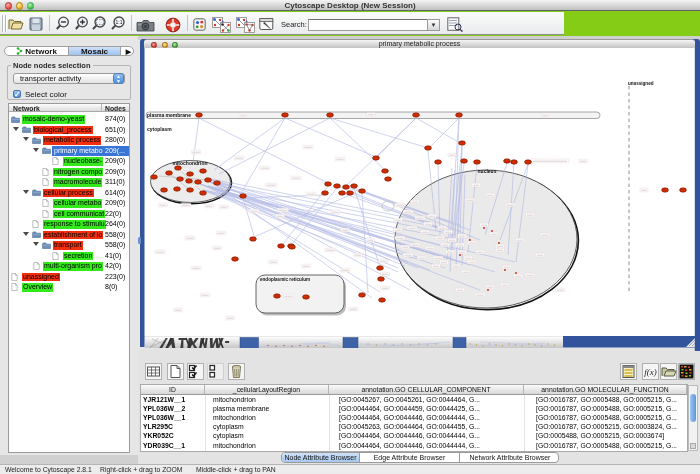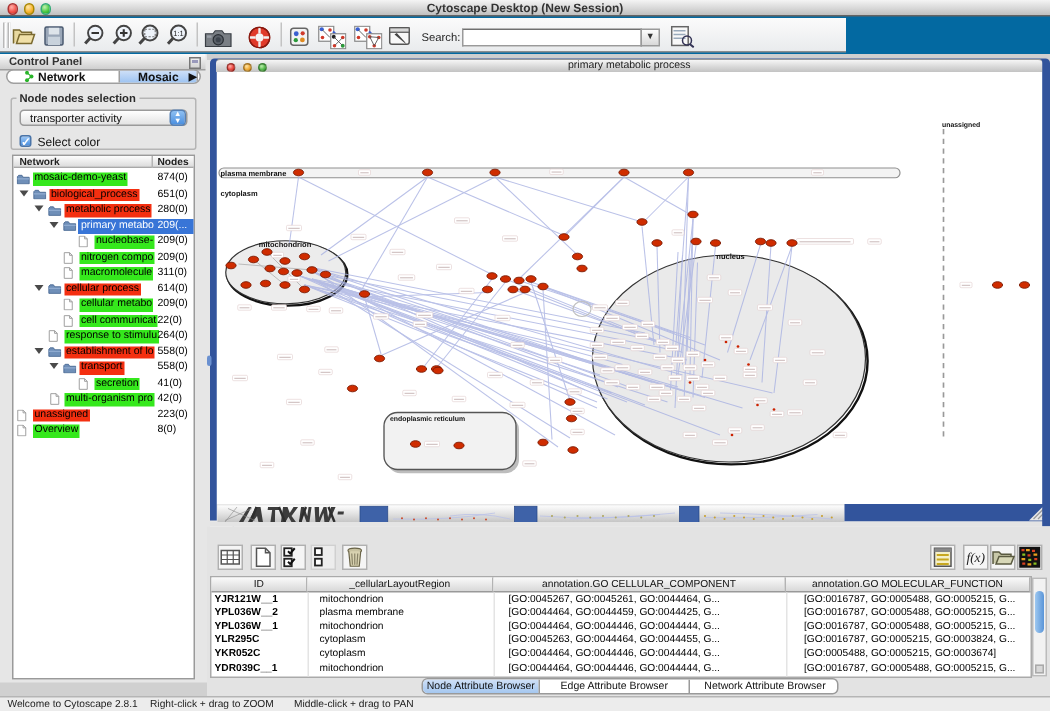--- a/index.html
+++ b/index.html
@@ -1,37 +1,37 @@
 <!DOCTYPE html>
 <html><head>
 <meta charset="utf-8">
 <style>
 *{margin:0;padding:0;box-sizing:border-box;}
 body{font-family:"Liberation Sans",sans-serif;}
-#app{position:relative;width:700px;height:474px;overflow:hidden;background:#0369a1;}
+#app{position:relative;width:700px;height:474px;overflow:hidden;background:#84cc16;}
 .abs{position:absolute;}
 
 #mactb{left:0;top:0;width:700px;height:11px;background:linear-gradient(#f4f4f4,#d8d8d8 55%,#bfbfbf);border-bottom:1px solid #636363;}
 #mactb .title{width:100%;text-align:center;font-size:8px;font-weight:bold;color:#333;line-height:11px;}
 .light{position:absolute;top:2px;width:7.5px;height:7.5px;border-radius:50%;}
 
 #toolbar{left:0;top:12px;width:564px;height:23px;background:linear-gradient(#fbfbfb,#e9ebed);border-bottom:1px solid #8d8d8d;}
 .tsep{position:absolute;top:3px;width:1px;height:16px;background:#c3c3c3;}
 .ticon{position:absolute;top:4px;}
 #searchlbl{position:absolute;left:281px;top:8px;font-size:7.5px;color:#222;}
 #searchfield{position:absolute;left:308px;top:7px;width:120px;height:12px;background:#fff;border:1px solid #9a9a9a;border-top-color:#707070;}
 #searchbtn{position:absolute;left:427px;top:7px;width:13px;height:12px;background:linear-gradient(#fdfdfd,#d8d8d8);border:1px solid #9a9a9a;font-size:6px;text-align:center;line-height:11px;color:#333;}
 
 #mainbg{left:0;top:36px;width:700px;height:428px;background:#d0d0d0;}
 
 #cpanel{left:0;top:36px;width:156px;height:419px;background:#e6e6e6;border-right:1px solid #9a9a9a;}
 #cphead{left:0;top:36px;width:137px;height:11px;background:linear-gradient(#fbfbfb,#cfcfcf);border-bottom:1px solid #9e9e9e;font-size:7.5px;font-weight:bold;color:#333;line-height:10px;padding-left:6px;}
 
 #segtabs{left:4px;top:10px;width:130px;height:10px;background:#fff;border:1px solid #9f9f9f;border-radius:5px;overflow:hidden;font-size:8px;font-weight:bold;color:#111;}
-#seg-mosaic{position:absolute;left:74px;top:0;width:53px;height:10px;background:linear-gradient(#cfe0f7,#92bdf0);border-left:1px solid #9f9f9f;border-right:1px solid #9f9f9f;text-align:center;line-height:9px;}
+#seg-mosaic{position:absolute;left:63px;top:0;width:53px;height:10px;background:linear-gradient(#cfe0f7,#92bdf0);border-left:1px solid #9f9f9f;border-right:1px solid #9f9f9f;text-align:center;line-height:9px;}
 #seg-net{position:absolute;left:0;top:0;width:63px;height:10px;text-align:center;line-height:9px;}
 #seg-arrow{position:absolute;left:117px;top:0;width:13px;height:10px;text-align:center;line-height:9px;font-size:7px;}
 
 #ncs{left:7px;top:29px;width:124px;height:35px;border:1px solid #b5b5b5;border-radius:2px;}
 #ncslbl{left:11px;top:25px;font-size:7.5px;font-weight:bold;color:#2a2a2a;background:#e6e6e6;padding:0 2px;}
 #dropdown{left:13px;top:37px;width:112px;height:11px;background:linear-gradient(#ffffff,#e3e3e3);border:1px solid #9a9a9a;border-radius:3px;font-size:7.5px;color:#111;line-height:10px;padding-left:6px;}
 #dropbtn{position:absolute;right:0px;top:-1px;width:11px;height:11px;background:linear-gradient(#8fc0f2,#4a8fe0);border:1px solid #5580b5;border-radius:3px;color:#fff;font-size:5px;text-align:center;line-height:5px;}
 #cbx{left:13px;top:54px;width:8px;height:8px;background:linear-gradient(#9ec8f5,#4a8fe0);border:1px solid #4a74a8;border-radius:2px;color:#fff;font-size:8px;line-height:8px;text-align:center;font-weight:bold;}
 #cbxlbl{left:25px;top:54px;font-size:8px;color:#111;}
 
@@ -344,24 +344,20 @@
             <svg class="file" style="left:2px" width="7" height="9" viewBox="0 0 7 9">
               <path d="M0.5 0.5 L4.5 0.5 L6.5 2.5 L6.5 8.5 L0.5 8.5 Z" fill="#fff" stroke="#999" stroke-width="0.7"></path>
               <path d="M4.5 0.5 L4.5 2.5 L6.5 2.5" fill="none" stroke="#999" stroke-width="0.7"></path>
             </svg>
             <span class="lbl g" style="left:13px;">Overview</span>
             <span class="num">8(0)</span>
           </div>
       </div>
     </div>
   </div>
-  <div class="abs" id="cphead">Control Panel<svg style="position:absolute;right:3px;top:2px" width="8" height="8" viewBox="0 0 8 8">
-        <rect x="0.5" y="0.5" width="7" height="7" fill="none" stroke="#777" stroke-width="1"></rect>
-        <rect x="2" y="2" width="4" height="2" fill="#99b"></rect>
-      </svg></div>
   <div class="abs" id="netwin-topgap"></div>
   <div class="abs" id="nw-frame"></div>
   <div class="abs" id="nw-title">
     <div class="mlight" style="left:7px;background:radial-gradient(circle at 35% 30%,#ffb3ad,#e8423a 60%,#b03028);"></div>
     <div class="mlight" style="left:17.5px;background:radial-gradient(circle at 35% 30%,#ffe9b0,#f0a830 60%,#c08018);"></div>
     <div class="mlight" style="left:28px;background:radial-gradient(circle at 35% 30%,#c6f2b4,#50b848 60%,#388a30);"></div>
     <div class="t">primary metabolic process</div>
   </div>
   <div class="abs" id="nw-canvas">
   <svg width="560" height="303" viewBox="140 48 560 303" xmlns="http://www.w3.org/2000/svg">

